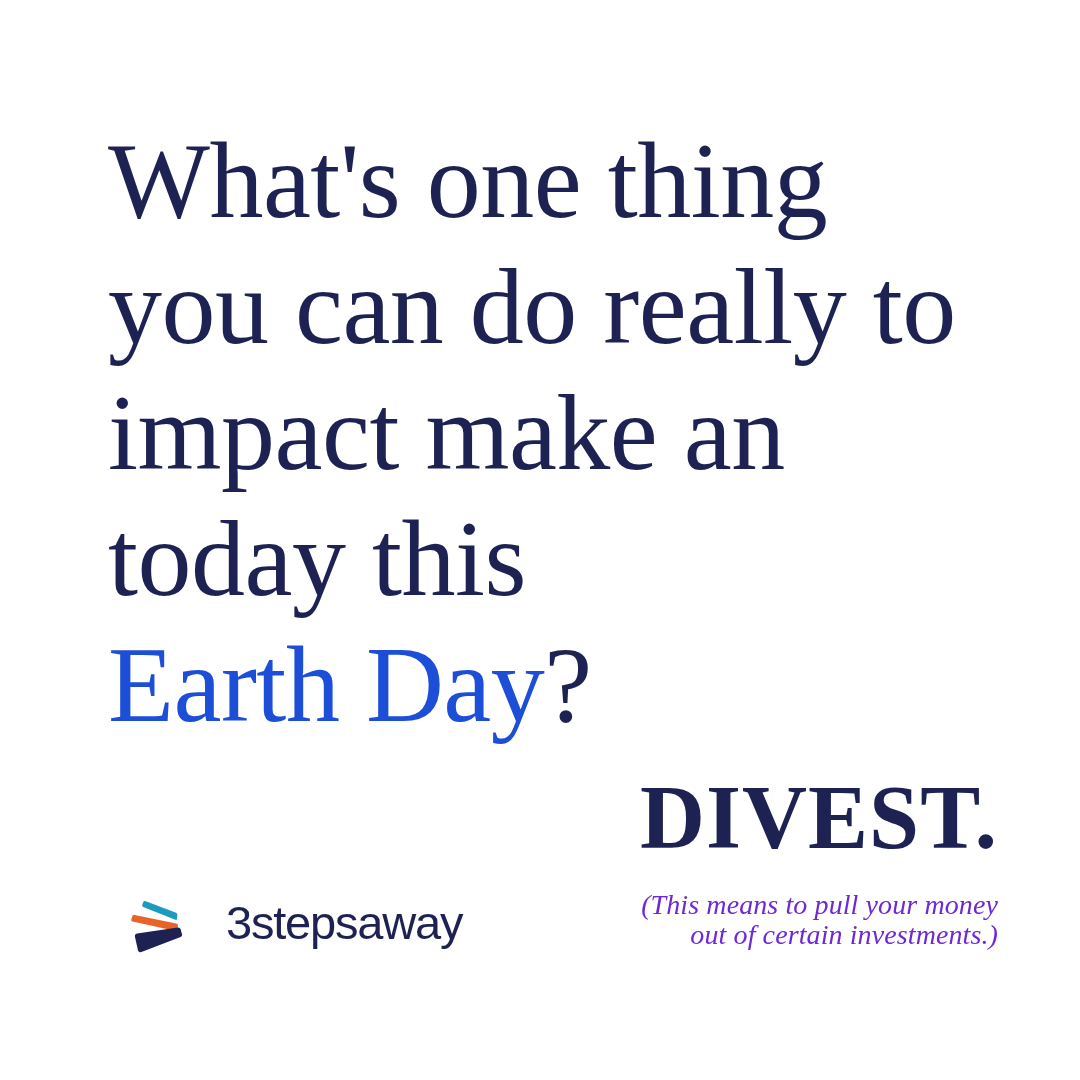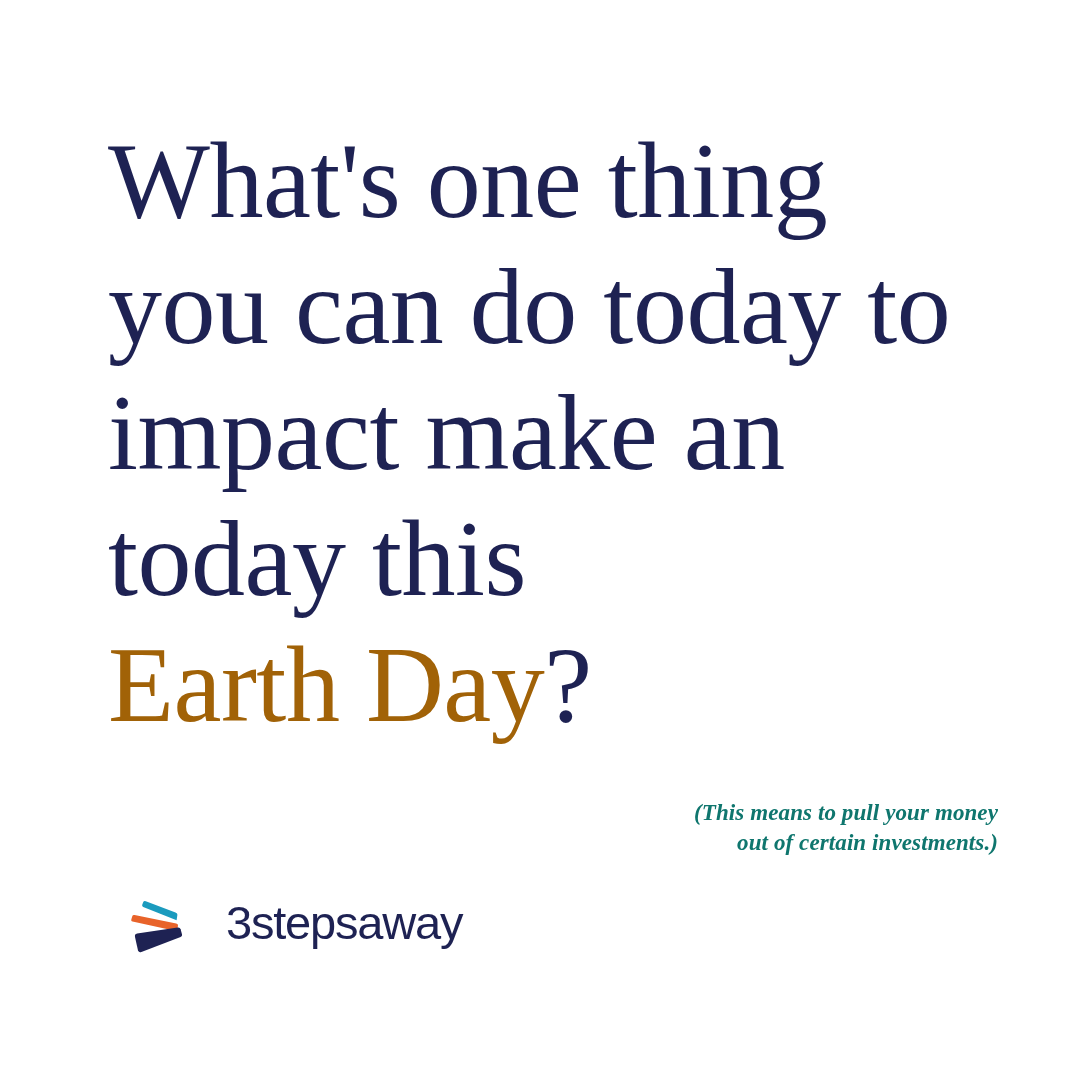--- a/index.html
+++ b/index.html
@@ -31,21 +31,21 @@
     line-height: 126px;
     color: #1e2253;
     font-weight: 400;
     letter-spacing: -0.5px;
   }
   .headline .line {
     display: block;
     white-space: nowrap;
   }
   .hl-accent {
-    color: #a16207;
+    color: #1d4ed8;
   }
   .hl-qmark {
     color: #1e2253;
   }
 
   
   .divest-block {
     position: absolute;
     right: 82px;
     top: 772px;
@@ -58,25 +58,25 @@
     font-weight: 700;
     font-size: 90px;
     line-height: 92px;
     color: #1e2253;
     letter-spacing: 1px;
   }
   .divest-note {
     display: block;
     margin-top: 26px;
     font-family: "Liberation Serif", "DejaVu Serif", serif;
-    font-weight: 700;
+    font-weight: 400;
     font-style: italic;
-    font-size: 23px;
+    font-size: 28px;
     line-height: 30px;
-    color: #0f766e;
+    color: #6d28d9;
     letter-spacing: 0.1px;
   }
   .divest-note .note-line { display: block; }
 
   
   .logo {
     position: absolute;
     left: 128px;
     top: 890px;
     display: flex;
@@ -105,27 +105,28 @@
     margin-top: 36px;
   }
 </style>
 </head>
 <body>
 
 <div id="poster">
 
   <div class="headline">
     <span class="line">What's one thing</span>
-    <span class="line">you can do today to</span>
+    <span class="line">you can do really to</span>
     <span class="line">impact make an</span>
     <span class="line">today this</span>
     <span class="line"><span class="hl-accent">Earth Day</span><span class="hl-qmark">?</span></span>
   </div>
 
   <div class="divest-block">
+    <span class="divest-word">DIVEST.</span>
     <span class="divest-note">
       <span class="note-line">(This means to pull your money</span>
       <span class="note-line">out of certain investments.)</span>
     </span>
   </div>
 
   <div class="logo">
     <span class="logo-mark">
       <svg viewBox="0 0 62 64" width="62" height="64" xmlns="http://www.w3.org/2000/svg" aria-hidden="true">
 

